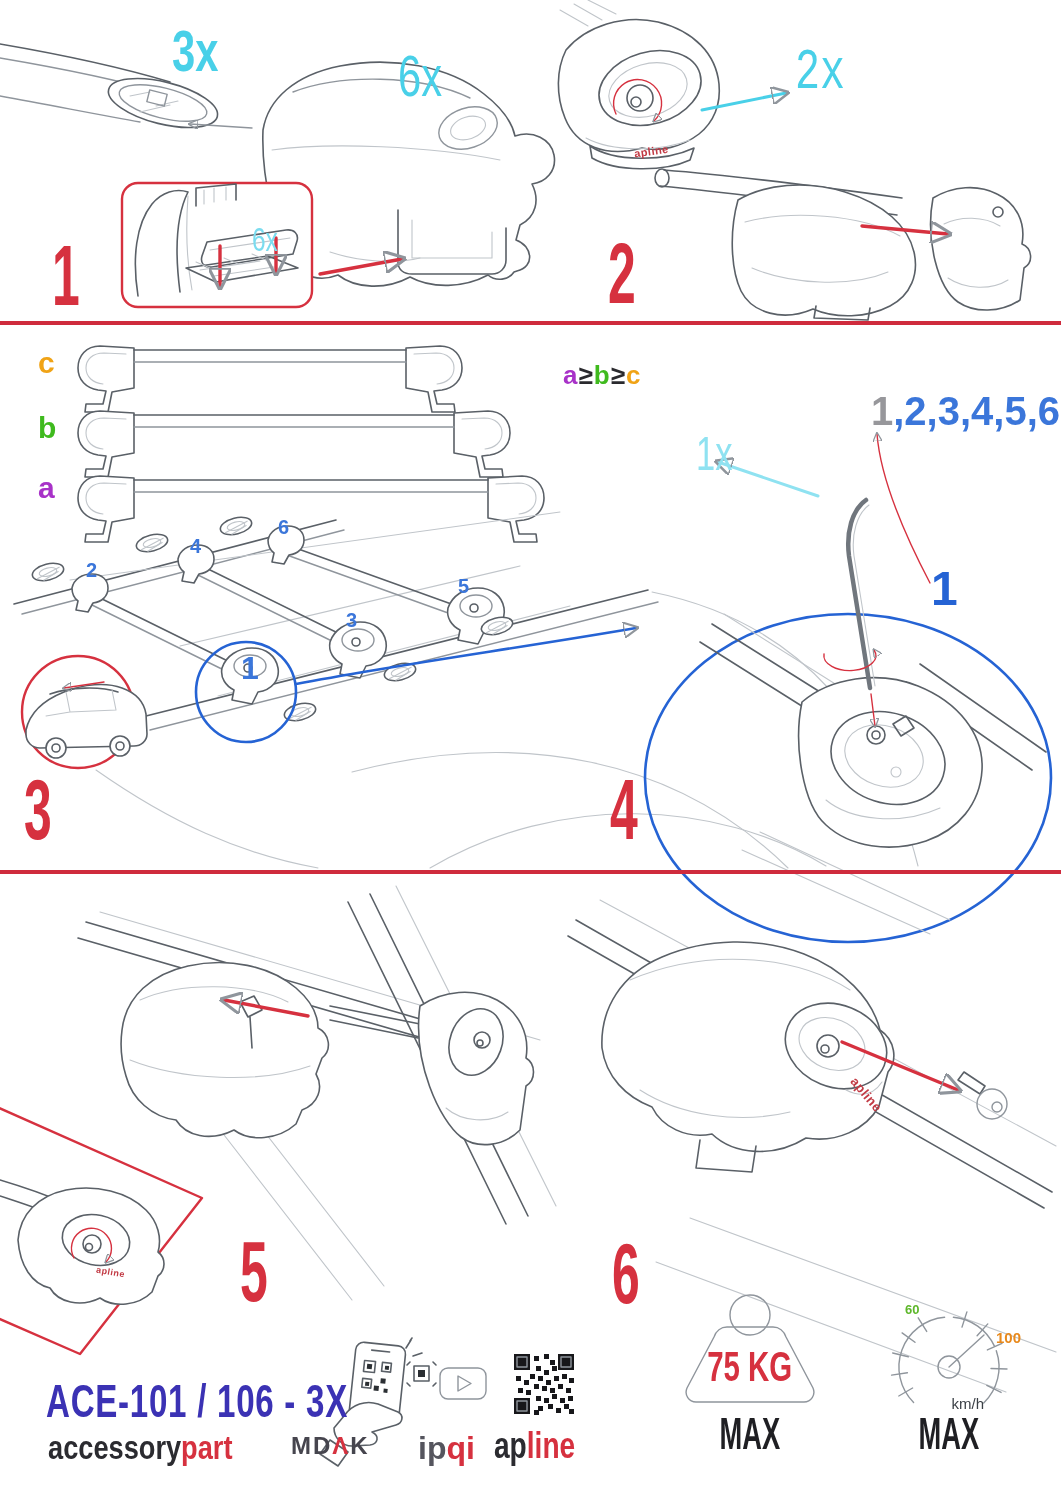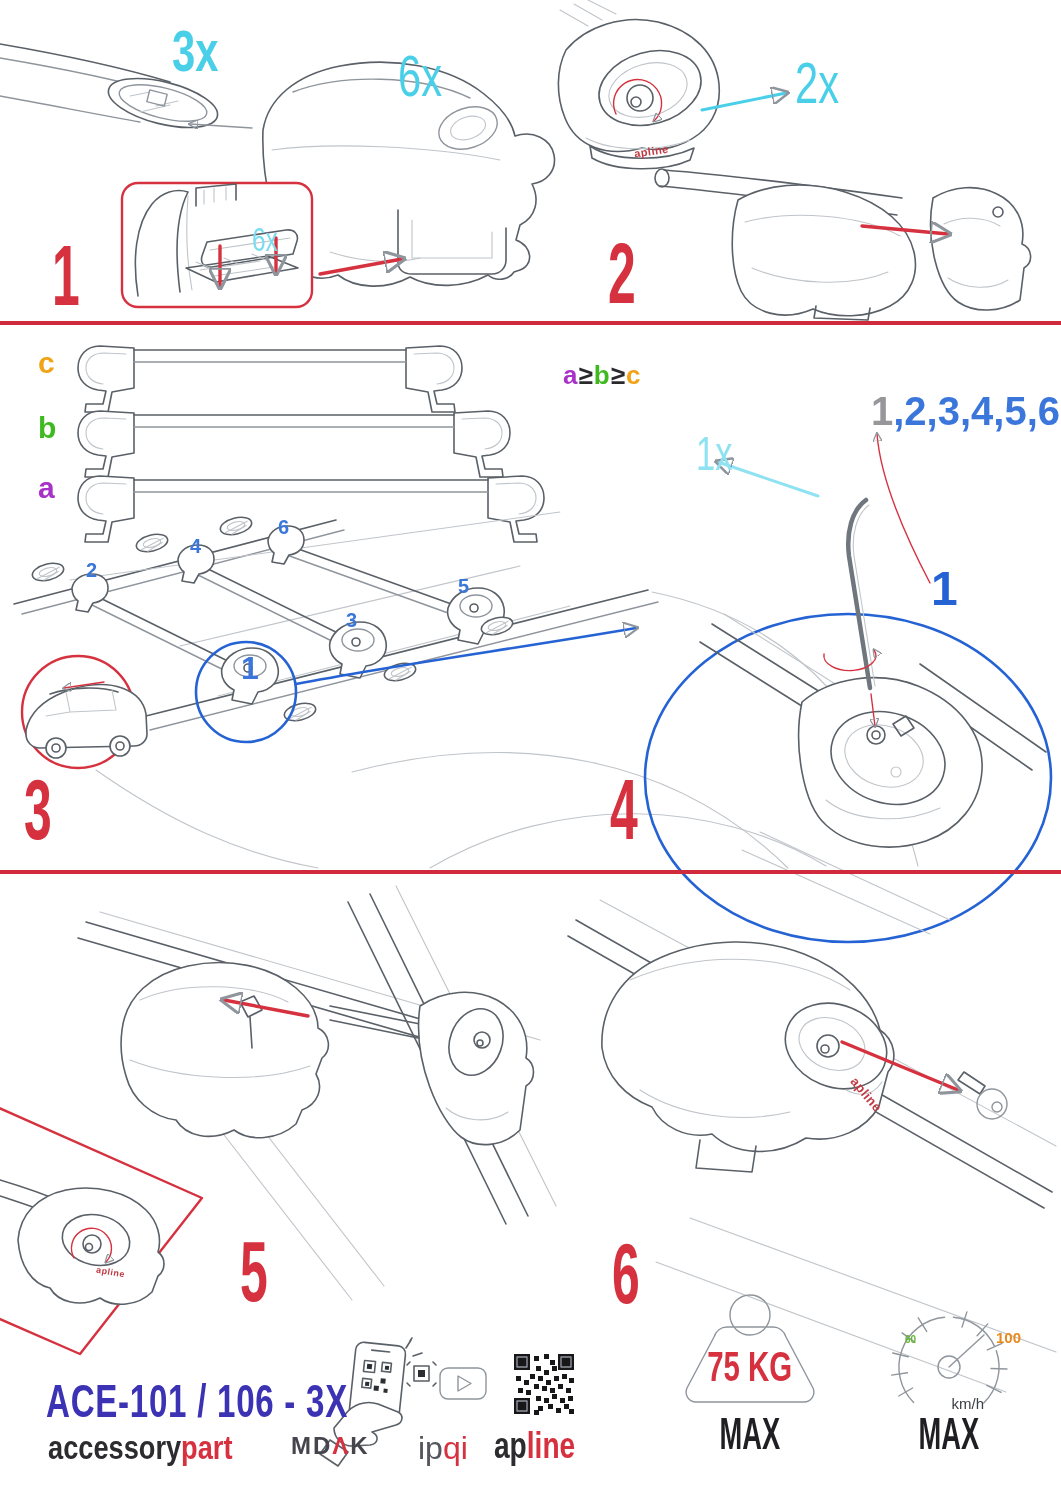--- a/index.html
+++ b/index.html
@@ -40,30 +40,30 @@
   .callout1{font-size:48px;font-weight:700;color:#2563d4;}
   .brandmark{font-size:11px;font-weight:700;color:#c23a44;letter-spacing:0.5px;}
   .divider{position:absolute;left:0;width:1061px;height:4px;background:#cf2b3d;}
   .code{font-size:46px;font-weight:600;color:#3b32b4;}
   .code .cx{transform:scaleX(0.72);letter-spacing:1px;}
   .accpart{font-size:34px;font-weight:600;color:#2b2b30;}
   .accpart .cx{transform:scaleX(0.80);}
   .accpart .p2{color:#d6313f;}
   .mdak{font-size:24px;font-weight:700;color:#46454e;letter-spacing:2px;}
   .mdak .la{color:#d6313f;}
-  .ipqi{font-size:32px;font-weight:400;color:#55555e;}
+  .ipqi{font-size:32px;font-weight:700;color:#55555e;}
   .ipqi .p2{color:#d6313f;}
   .apline{font-size:36px;font-weight:600;color:#2b2b30;}
   .apline .cx{transform:scaleX(0.78);}
   .apline .p2{color:#d6313f;}
   .kgval{font-size:42px;font-weight:600;color:#d6313f;text-align:center;}
   .kgval .cx{transform:scaleX(0.70);transform-origin:center top;}
   .maxlbl{font-size:44px;font-weight:600;color:#1f1f23;text-align:center;}
   .maxlbl .cx{transform:scaleX(0.62);transform-origin:center top;}
-  .sp60{font-size:10px;font-weight:700;color:#5eb72b;margin-top:32px;}
+  .sp60{font-size:13px;font-weight:700;color:#5eb72b;}
   .sp120{font-size:15px;font-weight:700;color:#e8891c;}
   .spunit{font-size:15px;font-weight:500;color:#3a3f45;}
 </style>
 </head>
 <body>
 
 <div class="page">
 
 <svg class="art" width="1061" height="1500" viewBox="0 0 1061 1500">
   <defs>
@@ -406,21 +406,21 @@
 </svg>
 
 <div class="divider" style="top:321px;"></div>
 <div class="divider" style="top:870px;"></div>
 
 <div class="t qty" style="left:172px;top:22px;font-weight:bold;"><span class="cx">3x</span></div>
 <div class="t qty" style="left:398px;top:47px;"><span class="cx">6x</span></div>
 <div class="t qty-sm" style="left:252px;top:222px;"><span class="cx">6x</span></div>
 <div class="t stepnum" style="left:52px;top:232px;"><span class="cx">1</span></div>
 
-<div class="t qty" style="left:795px;top:54px;"><span class="cx">2x</span></div>
+<div class="t qty" style="left:795px;top:44px;font-family:Liberation Mono, monospace;"><span class="cx">2x</span></div>
 <div class="t stepnum" style="left:608px;top:230px;"><span class="cx">2</span></div>
 
 <div class="t barlabel" style="left:38px;top:348px;color:#f0a316;"><span>c</span></div>
 <div class="t barlabel" style="left:38px;top:413px;color:#3fba1e;"><span>b</span></div>
 <div class="t barlabel" style="left:38px;top:473px;color:#a832c8;"><span>a</span></div>
 
 <div class="t posnum" style="left:86px;top:560px;"><span>2</span></div>
 <div class="t posnum" style="left:190px;top:536px;"><span>4</span></div>
 <div class="t posnum" style="left:278px;top:517px;"><span>6</span></div>
 <div class="t posnum" style="left:346px;top:610px;"><span>3</span></div>

